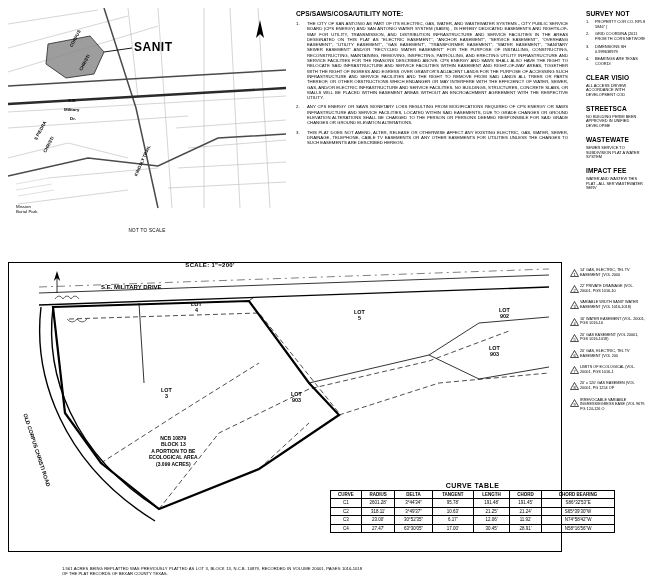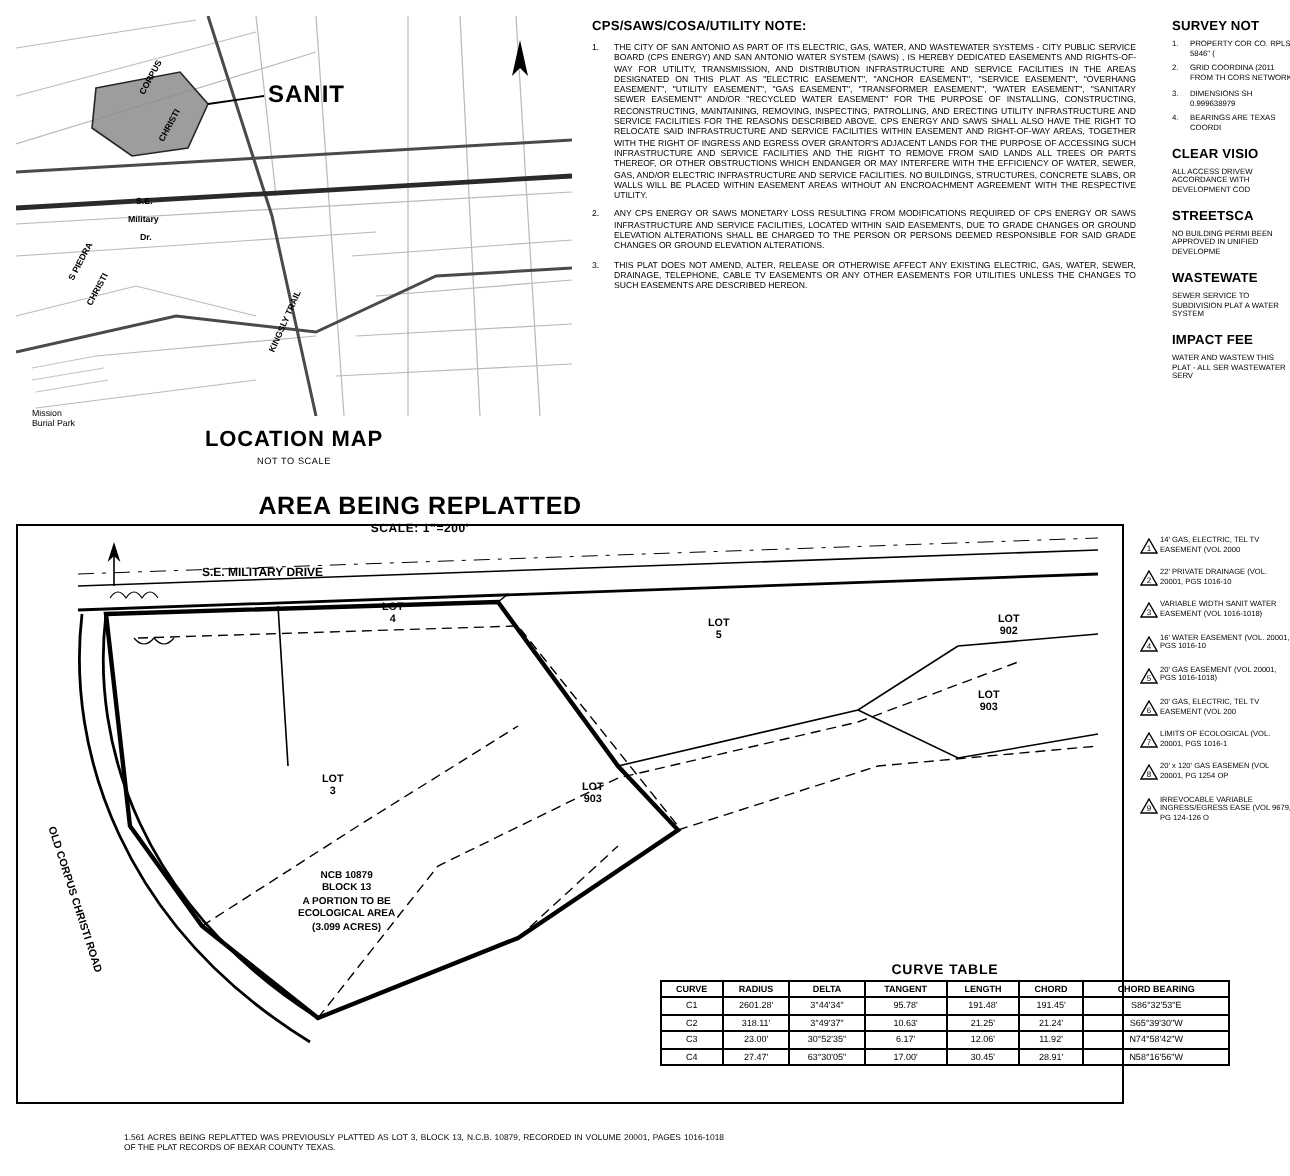--- a/index.html
+++ b/index.html
@@ -153,21 +153,20 @@
     <div class="lbl tiny b" style="left:68px;top:52px;transform:rotate(-62deg);">CHRISTI</div>
     <div class="lbl tiny b" style="left:60px;top:90px;">S.E.</div>
     <div class="lbl tiny b" style="left:56px;top:99px;">Military</div>
     <div class="lbl tiny b" style="left:62px;top:108px;">Dr.</div>
     <div class="lbl tiny b" style="left:22px;top:120px;transform:rotate(-62deg);">S PIEDRA</div>
     <div class="lbl tiny b" style="left:32px;top:134px;transform:rotate(-62deg);">CHRISTI</div>
     <div class="lbl tiny b" style="left:118px;top:150px;transform:rotate(-66deg);">KINGSLY TRAIL</div>
     <div class="lbl tiny" style="left:8px;top:196px;">Mission
 Burial Park</div>
 
-    <div class="map-title" style="top:206px;">LOCATION MAP</div>
     <div class="map-sub" style="top:220px;">NOT TO SCALE</div>
   </div>
 
   <div id="notes-col">
     <div class="note-head">CPS/SAWS/COSA/UTILITY NOTE:</div>
 
     <div class="note-block">
       <div class="note-num">1.</div>
       <div class="note-body">THE CITY OF SAN ANTONIO AS PART OF ITS ELECTRIC, GAS, WATER, AND WASTEWATER SYSTEMS - CITY PUBLIC SERVICE BOARD (CPS ENERGY) AND SAN ANTONIO WATER SYSTEM (SAWS) , IS HEREBY DEDICATED EASEMENTS AND RIGHTS-OF-WAY FOR UTILITY, TRANSMISSION, AND DISTRIBUTION INFRASTRUCTURE AND SERVICE FACILITIES IN THE AREAS DESIGNATED ON THIS PLAT AS "ELECTRIC EASEMENT", "ANCHOR EASEMENT", "SERVICE EASEMENT", "OVERHANG EASEMENT", "UTILITY EASEMENT", "GAS EASEMENT", "TRANSFORMER EASEMENT", "WATER EASEMENT", "SANITARY SEWER EASEMENT" AND/OR "RECYCLED WATER EASEMENT" FOR THE PURPOSE OF INSTALLING, CONSTRUCTING, RECONSTRUCTING, MAINTAINING, REMOVING, INSPECTING, PATROLLING, AND ERECTING UTILITY INFRASTRUCTURE AND SERVICE FACILITIES FOR THE REASONS DESCRIBED ABOVE. CPS ENERGY AND SAWS SHALL ALSO HAVE THE RIGHT TO RELOCATE SAID INFRASTRUCTURE AND SERVICE FACILITIES WITHIN EASEMENT AND RIGHT-OF-WAY AREAS, TOGETHER WITH THE RIGHT OF INGRESS AND EGRESS OVER GRANTOR'S ADJACENT LANDS FOR THE PURPOSE OF ACCESSING SUCH INFRASTRUCTURE AND SERVICE FACILITIES AND THE RIGHT TO REMOVE FROM SAID LANDS ALL TREES OR PARTS THEREOF, OR OTHER OBSTRUCTIONS WHICH ENDANGER OR MAY INTERFERE WITH THE EFFICIENCY OF WATER, SEWER, GAS, AND/OR ELECTRIC INFRASTRUCTURE AND SERVICE FACILITIES. NO BUILDINGS, STRUCTURES, CONCRETE SLABS, OR WALLS WILL BE PLACED WITHIN EASEMENT AREAS WITHOUT AN ENCROACHMENT AGREEMENT WITH THE RESPECTIVE UTILITY.</div>
     </div>
@@ -359,21 +358,20 @@
 
     <div class="lbl xtiny b" style="left:18px;top:150px;transform:rotate(72deg);transform-origin:left top;font-size:5.4px;">OLD CORPUS CHRISTI ROAD</div>
 
     <div class="lbl xtiny b" style="left:140px;top:172px;font-size:5px;line-height:6.4px;text-align:center;">NCB 10879
 BLOCK 13
 A PORTION TO BE
 ECOLOGICAL AREA
 (3.099 ACRES)</div>
   </div>
 
-  <div class="plat-title">AREA BEING REPLATTED</div>
   <div class="plat-scale">SCALE:  1"=200'</div>
 
   <div id="curve-table">
     <div class="ct-title">CURVE TABLE</div>
     <table class="ct">
       <thead>
         <tr>
           <th>CURVE</th>
           <th>RADIUS</th>
           <th>DELTA</th>

